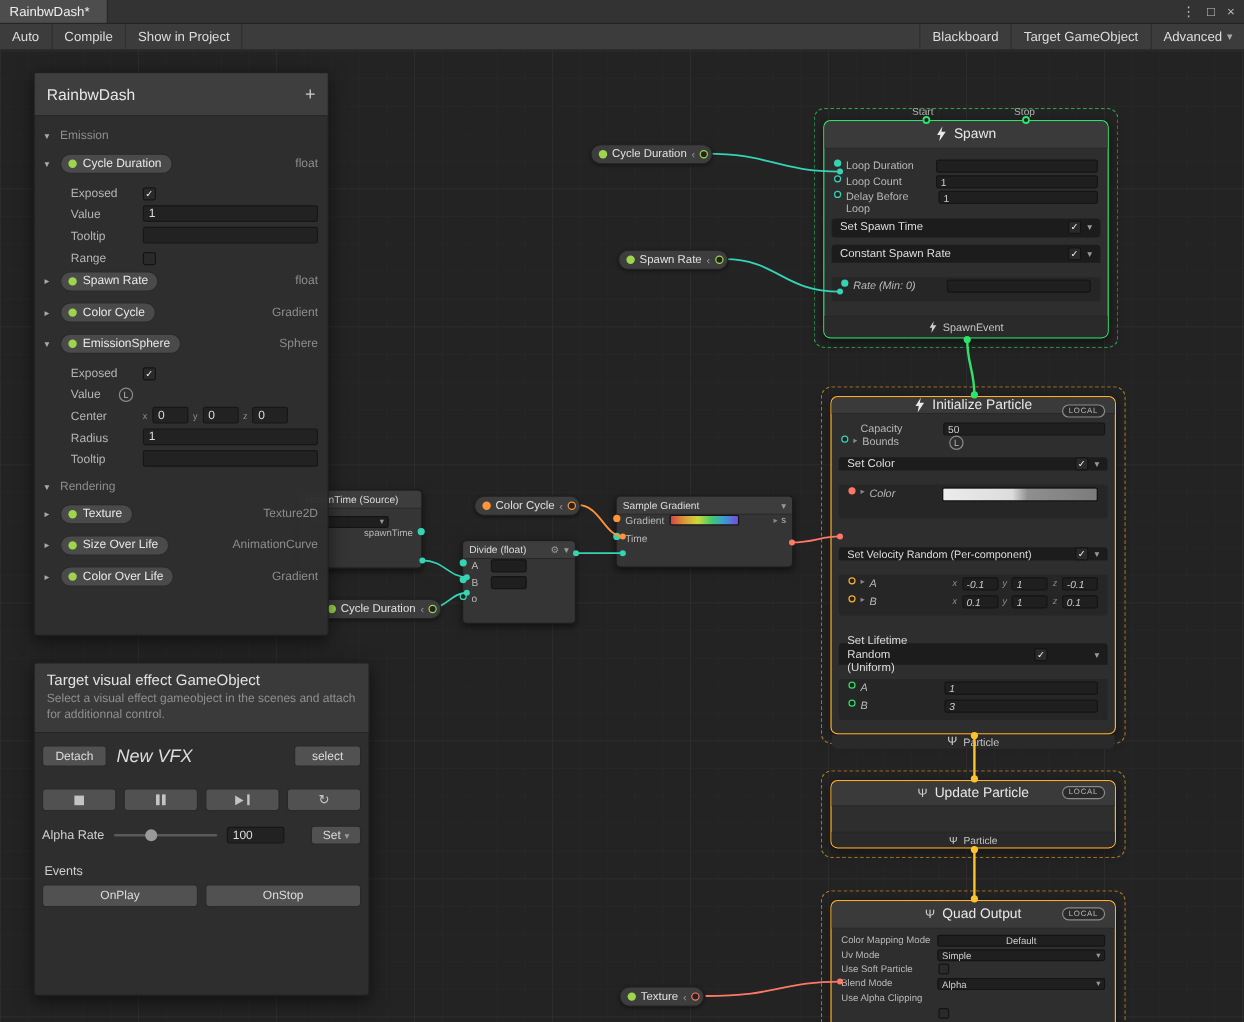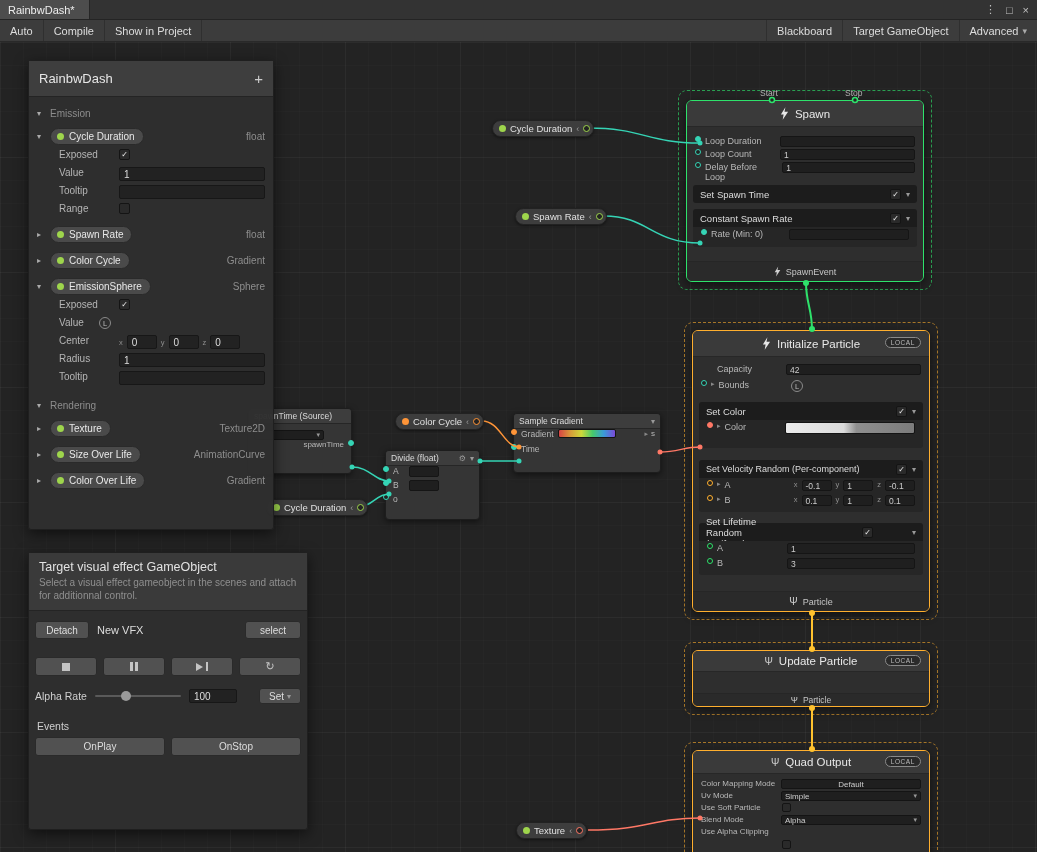--- a/index.html
+++ b/index.html
@@ -70,21 +70,21 @@
     background:#222; flex:none; }
   .dot.filled { background:var(--c); }
   .rowcaret { font-size:7px; color:#888; }
   .fld { background:#1f1f1f; border:1px solid #151515; border-radius:2px; color:#ccc;
     font-size:8.5px; padding:0 3px; height:11px; line-height:10px; overflow:hidden; }
   .fld-main { margin-left:auto; width:135px; }
   .axislbl { font-size:7.5px; color:#8f8f8f; }
   .blk { background:#1c1c1c; border-radius:3px; margin:0 6px; height:18px; display:flex;
     align-items:center; padding:0 7px; font-size:9.5px; color:#ddd; gap:5px; }
   .blk .spacer { margin-left:auto; }
-  .blkbody { background:#262626; margin:0 6px; border-radius:0 0 3px 3px; padding:2px 0; }
+  .blkbody { background:#262626; margin:12px 6px; border-radius:0 0 3px 3px; padding:2px 0;font-style:italic; }
   .chkbox { width:11px; height:11px; background:#2a2a2a; border:1px solid #141414; border-radius:2px;
     display:flex; align-items:center; justify-content:center; font-size:8px; color:#eee; flex:none; }
   .caret { font-size:8px; color:#999; }
   .lcirc { width:12px; height:12px; border:1px solid #8a8a8a; border-radius:50%; font-size:7.5px;
     color:#bbb; display:flex; align-items:center; justify-content:center; flex:none; }
   .gradbar { height:12px; border-radius:2px; border:1px solid #141414;
     background:linear-gradient(90deg,#ececec 0%,#dcdcdc 45%,#8f8f8f 55%,#7c7c7c 100%); }
   .selbox { background:#1f1f1f; border:1px solid #141414; border-radius:2px; height:10px;
     display:flex; align-items:center; padding:0 3px; font-size:8px; color:#ccc; }
   .selbox .caret { margin-left:auto; font-size:7px; }
@@ -117,21 +117,21 @@
   .bb-head { height:36px; background:#3e3e3e; border-bottom:1px solid #242424; display:flex;
     align-items:center; padding:0 10px; font-size:13px; color:#e6e6e6; }
   .bb-plus { margin-left:auto; font-size:15px; color:#ccc; }
   .bb-cat { height:20px; display:flex; align-items:center; gap:5px; padding:0 8px;
     font-size:10px; color:#8d8d8d; margin-top:6px; }
   .bb-item { height:26px; display:flex; align-items:center; gap:5px; padding:0 8px; }
   .bb-itemcaret { font-size:8px; color:#aaa; width:8px; }
   .bb-pill { height:17px; background:#4a4a4a; border:1px solid #2a2a2a; border-radius:9px;
     display:flex; align-items:center; gap:5px; padding:0 8px 0 6px; font-size:10px; color:#e8e8e8; }
   .bb-type { margin-left:auto; font-size:10px; color:#8d8d8d; }
-  .bb-prop { height:18px; display:flex; align-items:flex-start; padding:0 8px 0 30px;
+  .bb-prop { height:18px; display:flex; align-items:flex-end; padding:0 8px 0 30px;
     font-size:10px; color:#b5b5b5; }
   .bb-ctrl { margin-left:auto; width:146px; display:flex; align-items:center; gap:4px; }
   .bb-fld { background:#222; border:1px solid #171717; border-radius:2px; height:14px;
     line-height:13px; font-size:10px; color:#ddd; padding:0 4px; }
   .w-full { flex:1; }
   .w-axis { width:30px; }
 
   
   .tp-head { background:#3a3a3a; border-bottom:1px solid #242424; padding:7px 10px 8px; }
   .tp-title { font-size:12.5px; color:#e2e2e2; margin-bottom:3px; }
@@ -292,21 +292,21 @@
     <div class="ctx" style="left:692px; top:288px; width:238px; height:282px; --accent:var(--particle-accent);">
       <div class="ctx-head">
         <svg width="9" height="13" viewBox="0 0 10 14">
             <path d="M6 0 L1 8 H4 L3 14 L9 5 H5 Z" fill="#e8e8e8"></path>
           </svg>
         <span>Initialize Particle</span>
         <span class="badge">LOCAL</span>
       </div>
       <div class="prow" style="margin-top:7px; height:16px;">
         <span style="margin-left:16px;">Capacity</span>
-        <span class="fld fld-main">42</span>
+        <span class="fld fld-main">50</span>
       </div>
       <div class="prow" style="height:16px;">
         <span class="dot" style="--c:var(--float-edge);"></span>
         <span class="rowcaret">▸</span>
         <span>Bounds</span>
         <span class="lcirc" style="margin-left:auto; margin-right:118px;">
             <span>L</span>
           </span>
       </div>
       <div class="blk" style="margin-top:6px; border-radius:3px 3px 0 0;">
@@ -660,21 +660,21 @@
       </div>
     </div>
 
     <div class="panel" style="left:28px; top:510px; width:280px; height:278px;">
       <div class="tp-head">
         <div class="tp-title">Target visual effect GameObject</div>
         <div class="tp-desc">Select a visual effect gameobject in the scenes and attach for additionnal control.</div>
       </div>
       <div class="tp-row" style="margin-top:10px; gap:8px;">
         <span class="btn" style="width:54px; height:18px;">Detach</span>
-        <span style="font-size:11px; color:#ddd;">New VFX</span>
+        <span style="font-size:15px; color:#ddd;font-style:italic;">New VFX</span>
         <span class="btn" style="width:56px; height:18px; margin-left:auto;">select</span>
       </div>
       <div class="tp-row" style="margin-top:18px; gap:6px;">
         <span class="btn transport">
             <span class="i-stop"></span>
           </span>
         <span class="btn transport">
             <span class="i-pause"></span>
           </span>
         <span class="btn transport">

